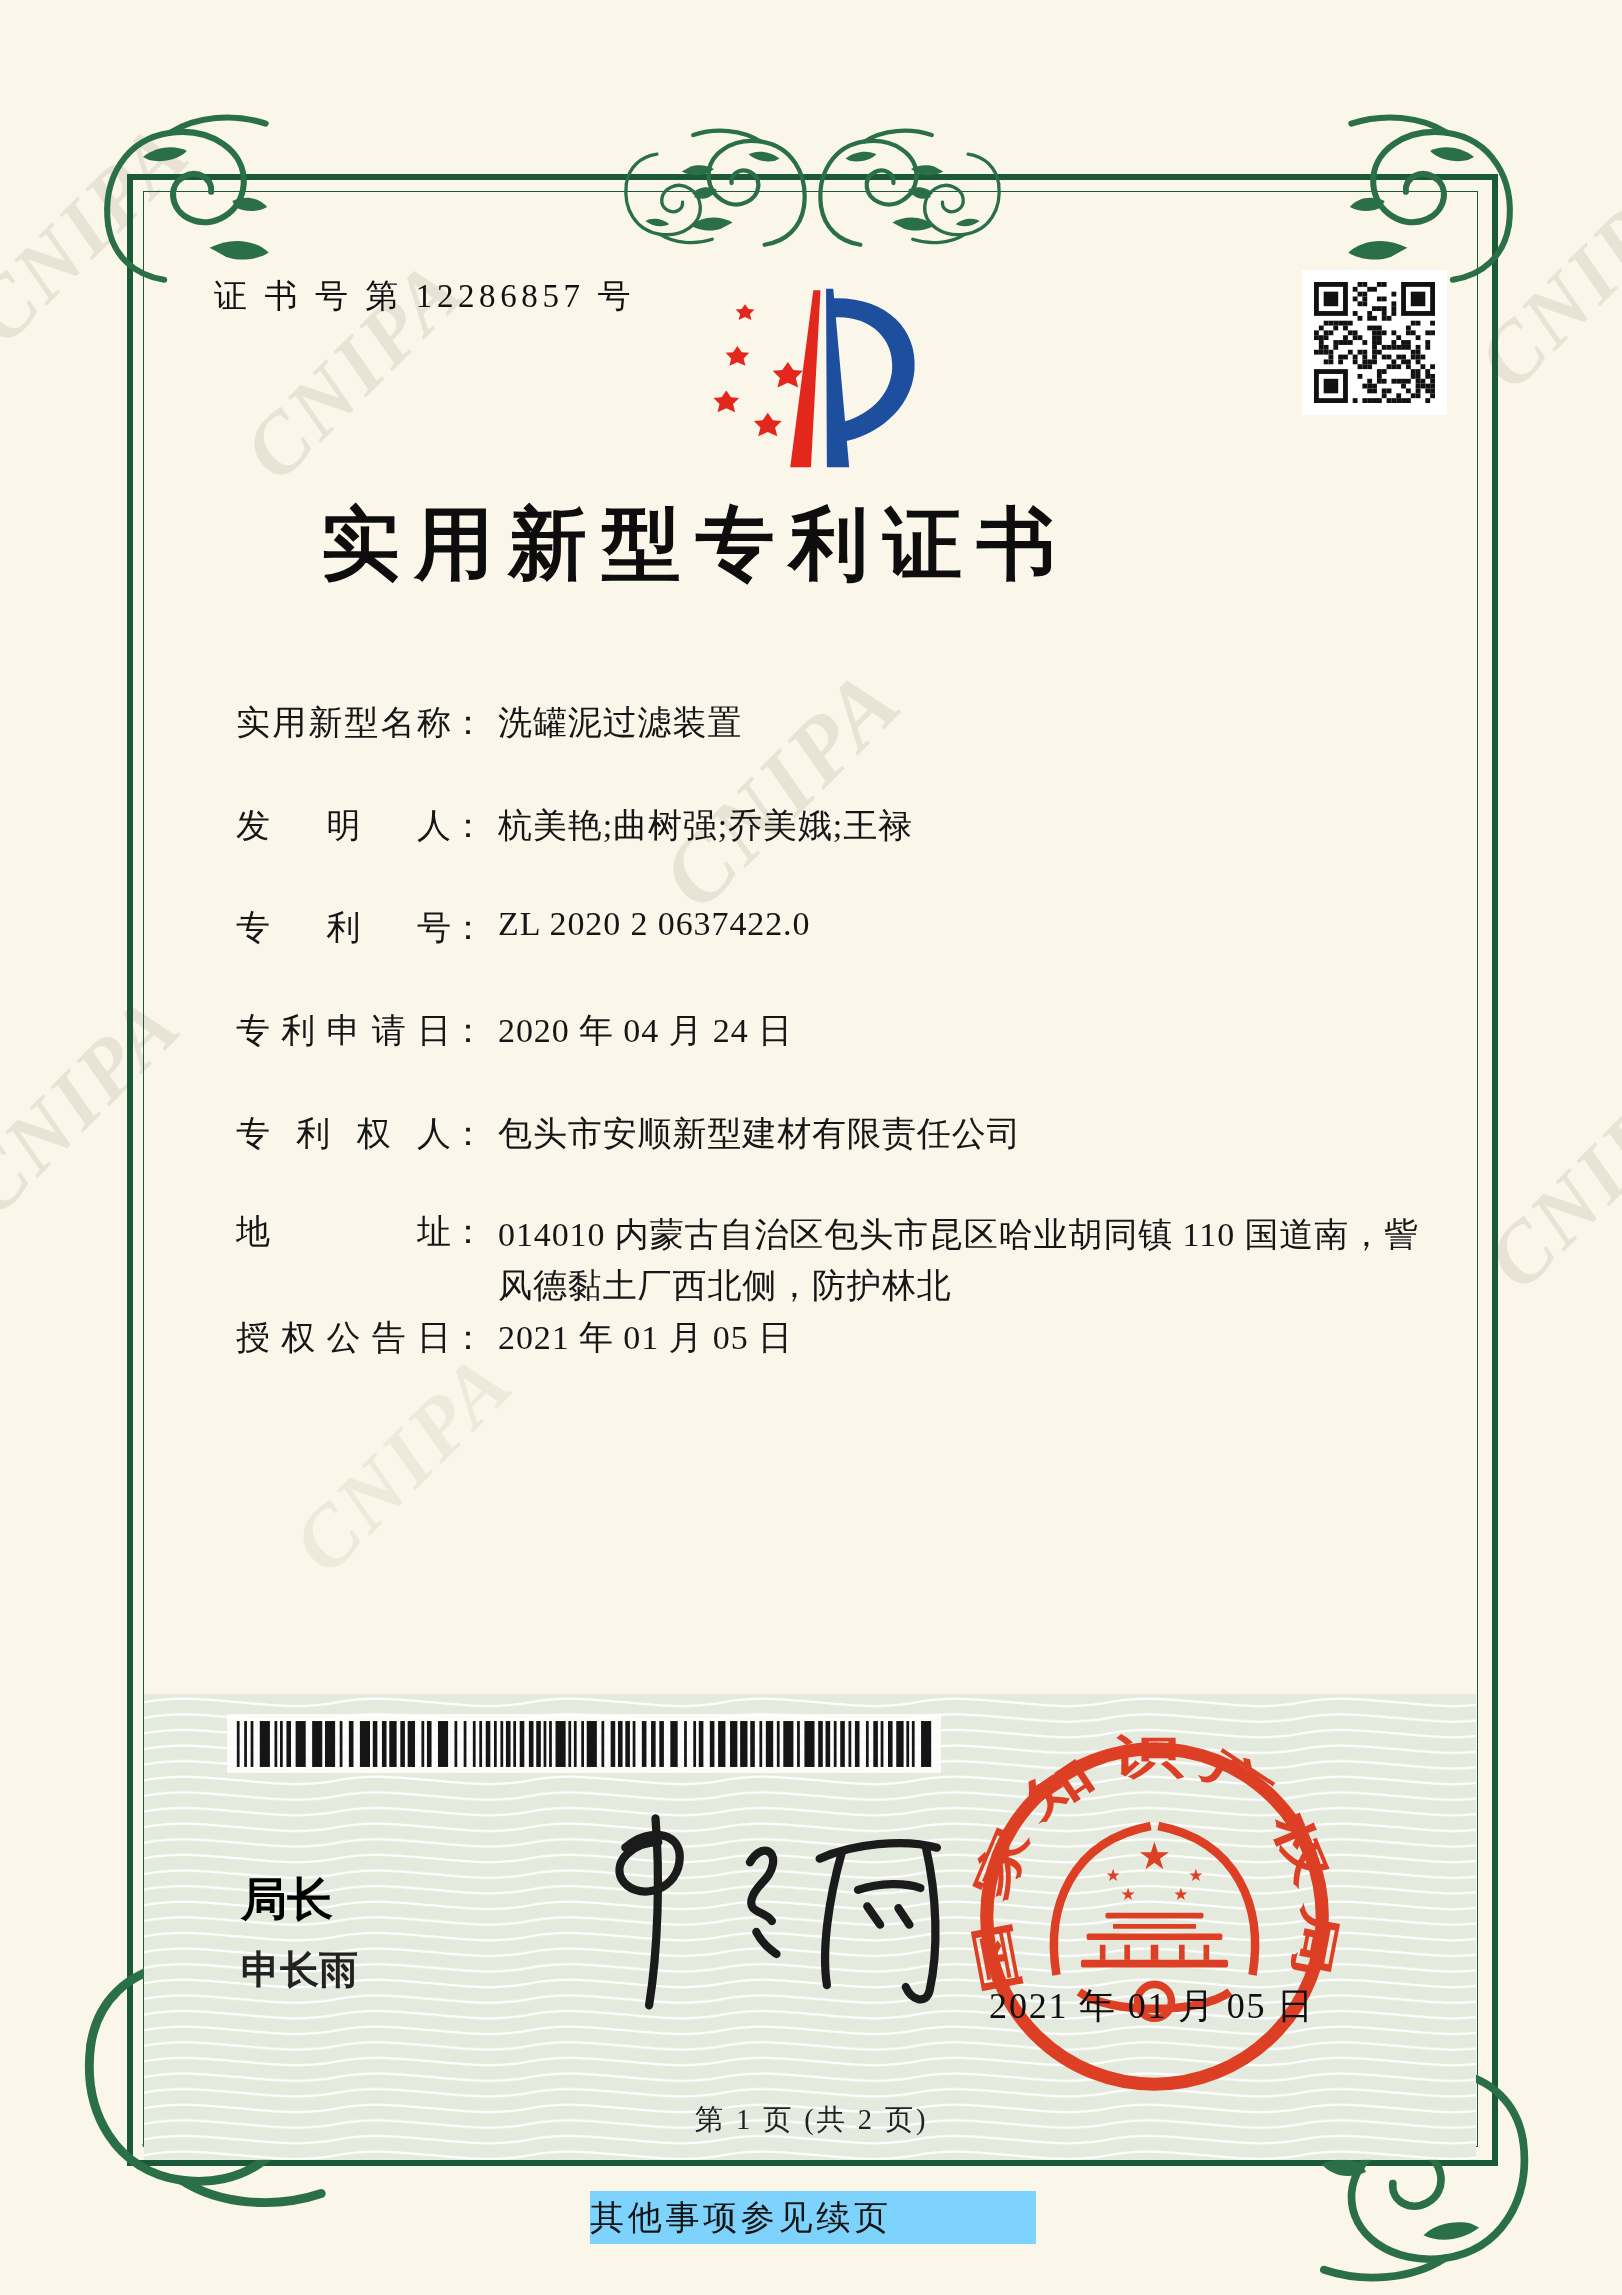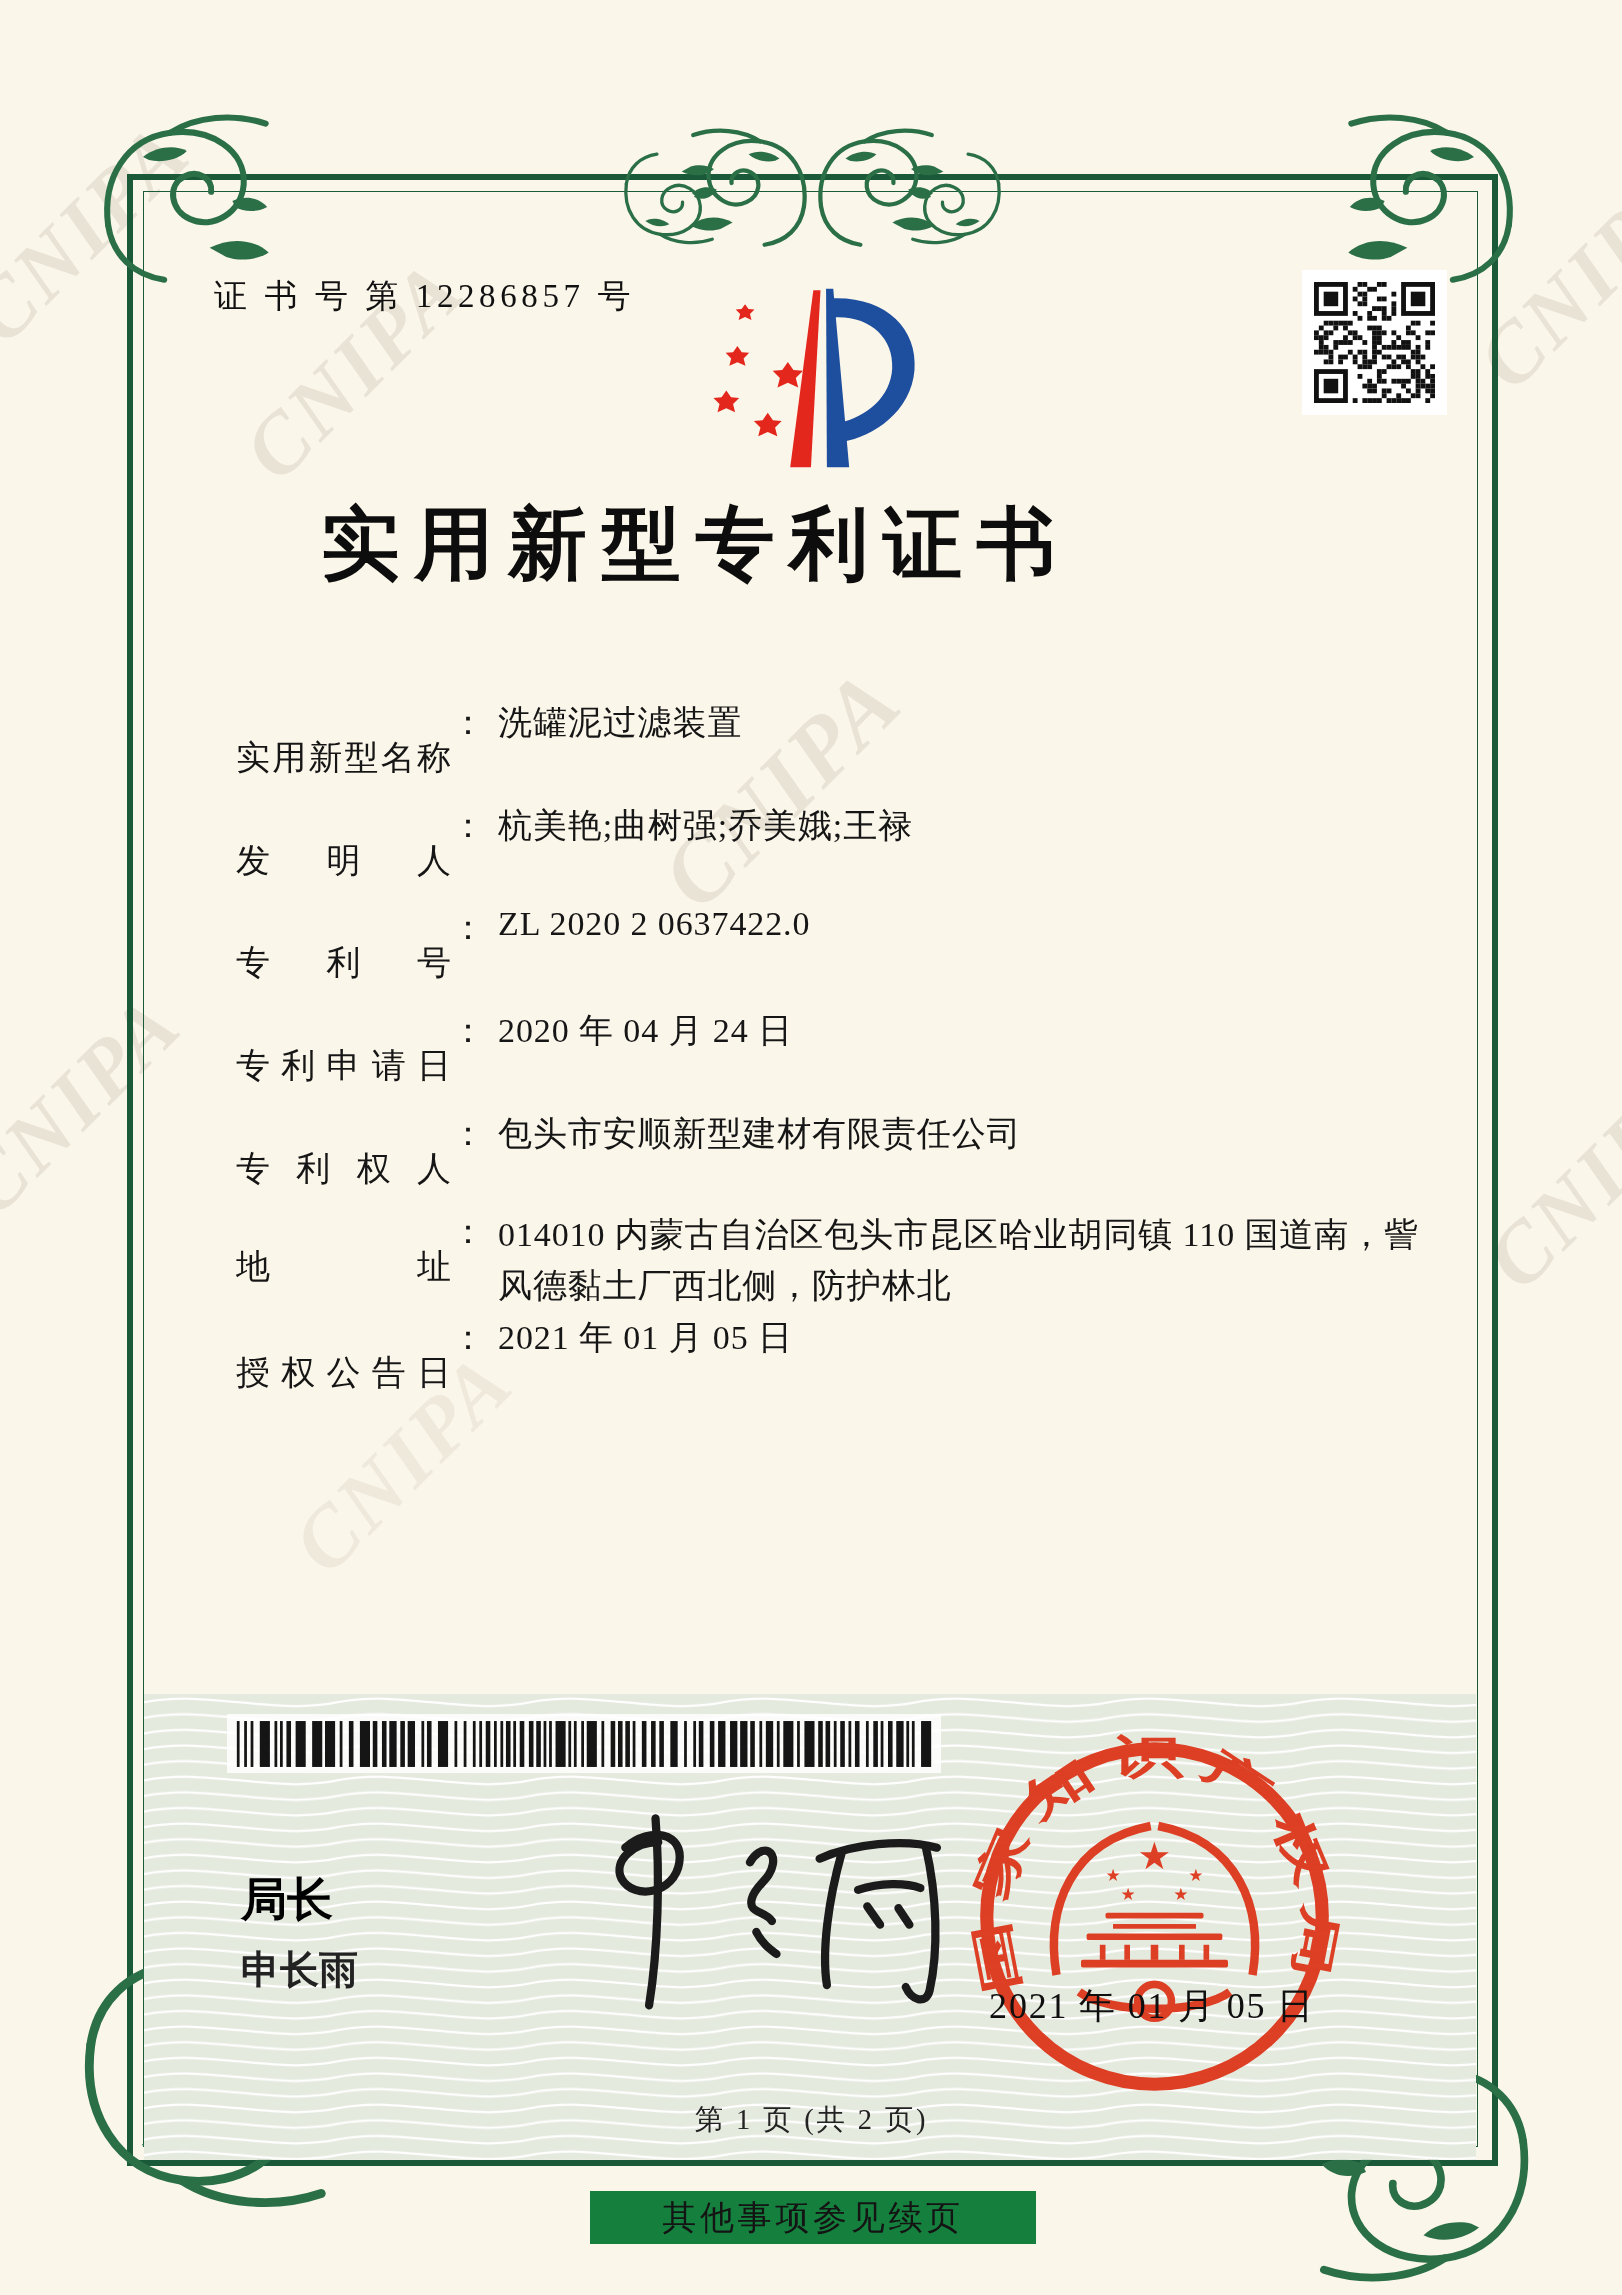--- a/index.html
+++ b/index.html
@@ -23,21 +23,21 @@
   .cert-no{position:absolute;left:214px;top:274px;font-size:33px;letter-spacing:4.6px;color:#111;}
 
   .logo-svg{position:absolute;left:701px;top:266px;}
   .qr-box{position:absolute;left:1302px;top:270px;width:145px;height:145px;background:#fff;
       display:flex;align-items:center;justify-content:center;}
 
   .doc-title{position:absolute;left:0;width:1391px;top:492px;text-align:center;
       font-size:79px;font-weight:bold;letter-spacing:14.7px;color:#0d0d0d;}
 
   .field-row{position:absolute;left:236px;font-size:34px;color:#161616;white-space:nowrap;}
-  .flabel{display:inline-block;width:215px;text-align:justify;text-align-last:justify;vertical-align:top;margin-top:35px;}
+  .flabel{display:inline-block;width:215px;text-align:justify;text-align-last:justify;vertical-align:top;}
   .fcolon{display:inline-block;margin-right:13px;vertical-align:top;}
   .fvalue{display:inline-block;vertical-align:top;letter-spacing:0.9px;}
   .fvalue.wrap{white-space:normal;width:946px;line-height:1.5;}
   .grant-right{position:absolute;left:647px;top:0;}
 
   .body-block{position:absolute;left:236px;top:1382px;width:1174px;font-size:32px;
       line-height:1.68;text-align:justify;color:#141414;}
   .body-block p{margin:0;text-indent:2.1em;letter-spacing:0.5px;}
 
   .wave-panel{position:absolute;left:144px;top:1694px;width:1332px;height:466px;overflow:hidden;}
@@ -51,22 +51,22 @@
       font-family:Liberation Mono, monospace;color:#222;}
   .sig-svg{position:absolute;left:544px;top:1811px;}
 
   .seal-svg{position:absolute;left:966px;top:1728px;opacity:0.94;}
   .seal-date{position:absolute;left:962px;top:1982px;width:380px;text-align:center;
       font-size:36px;letter-spacing:1.8px;color:#0f0f0f;}
 
   .page-info{position:absolute;left:0;width:1623px;top:2101px;text-align:center;
       font-size:28.5px;color:#222;letter-spacing:2.8px;}
 
-  .note-band{position:absolute;left:590px;top:2191px;width:446px;height:53px;background:#15803d;
-      display:flex;align-items:center;justify-content:center;}
+  .note-band{position:absolute;left:590px;top:2191px;width:446px;height:53px;background:#7dd3fc;
+      display:flex;align-items:center;justify-content:flex-start;}
   .note-text{font-size:34px;letter-spacing:3.7px;color:#141414;}
 </style>
 </head>
 <body>
 
 <div id="page">
 
   <svg width="0" height="0" style="position:absolute" aria-hidden="true">
     <defs>
       <g id="scrollA" stroke="#2b6f47" fill="none" stroke-width="8" stroke-linecap="round">

